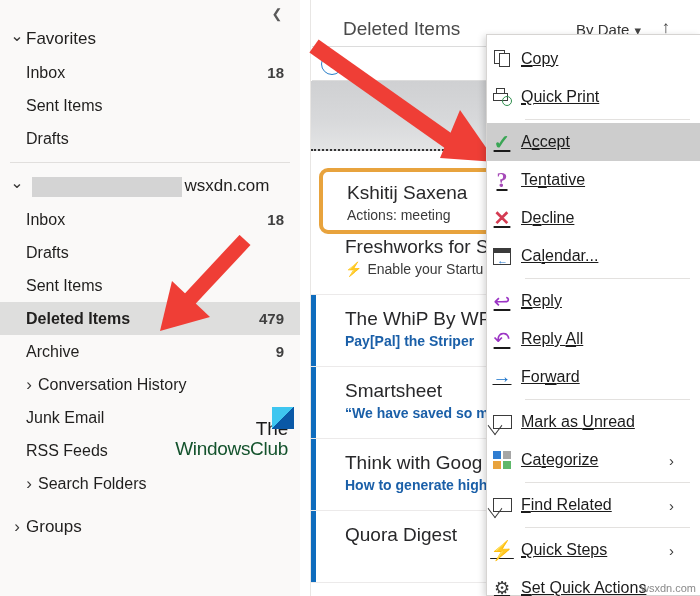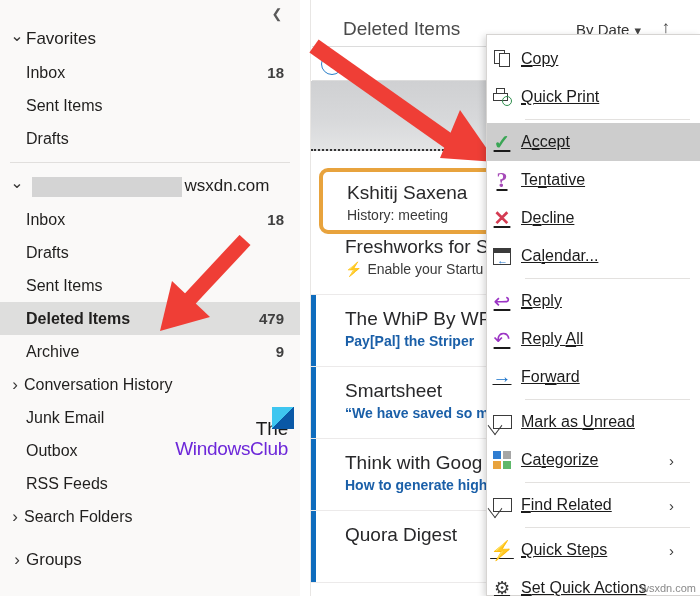--- a/index.html
+++ b/index.html
@@ -45,21 +45,21 @@
   .grp-chev.right::before { content: "\203A"; font-size: 17px; }
   .grp-label { font-size: 17px; color: #201f1e; white-space: nowrap; }
 
   .f-row {
     position: relative;
     display: flex; align-items: center;
     height: 33px; padding-left: 26px; padding-right: 16px;
     font-size: 16px; color: #201f1e;
     cursor: pointer;
   }
-  .f-row.indentless { padding-left: 6px; justify-content: center; }
+  .f-row.indentless { padding-left: 20px; justify-content: center; }
   .f-row.selected { background: #dededd; font-weight: bold; }
   .f-name { flex: 1 1 auto; white-space: nowrap; overflow: hidden; }
   .f-count {
     font-size: 15px; color: #404040; font-weight: bold;
     margin-left: auto; white-space: nowrap;
   }
   .sb-divider {
     height: 1px; background: #e1dfdd;
     margin: 7px 10px 6px 10px;
   }
@@ -83,21 +83,21 @@
   #watermark {
     position: absolute; left: 138px; top: 419px;
     width: 150px; text-align: right;
     pointer-events: none;
   }
   #watermark .wm-l1 {
     font-size: 19px; color: #1a1a1a; line-height: 20px;
     letter-spacing: -0.2px; text-align: right; padding-left: 6px;
   }
   #watermark .wm-l2 {
-    font-size: 19px; color: #6d28d9; line-height: 20px;
+    font-size: 19px; color: #14532d; line-height: 20px;
     letter-spacing: -0.3px; white-space: nowrap;
   }
   #wm-logo {
     position: absolute; right: -6px; top: -12px;
     width: 22px; height: 22px;
     background: linear-gradient(135deg,#3ec6f0 0 50%, #0a58a6 50% 100%);
   }
   #wm-tag {
     position: absolute; right: -26px; top: 7px;
     font-size: 13px; color: #2a6099;
@@ -333,24 +333,20 @@
     <div class="f-row indentless">
       <span class="grp-chev right"></span>
       <span class="f-name">Conversation History</span>
       <span class="f-count"></span>
     </div>
     <div class="f-row">
       <span class="f-name">Junk Email</span>
       <span class="f-count"></span>
     </div>
     <div class="f-row">
-      <span class="f-name">Outbox</span>
-      <span class="f-count"></span>
-    </div>
-    <div class="f-row">
       <span class="f-name">RSS Feeds</span>
       <span class="f-count"></span>
     </div>
     <div class="f-row indentless">
       <span class="grp-chev right"></span>
       <span class="f-name">Search Folders</span>
       <span class="f-count"></span>
     </div>
 
     <div style="height:10px;"></div>
@@ -411,21 +407,21 @@
       <div class="mail-subject">How to generate high</div>
     </div>
 
     <div class="mail-row unread">
       <div class="mail-sender">Quora Digest</div>
       <div class="mail-subject"></div>
     </div>
 
     <div id="hl-row">
       <div class="mail-sender">Kshitij Saxena</div>
-      <div class="mail-subject">History: meeting</div>
+      <div class="mail-subject">Actions: meeting</div>
     </div>
 
   </div>
 
   <div id="ctx-menu">
 
     <div class="ctx-item">
       <span class="ctx-ico">
         <span class="ic-copy">
             <i class="b"></i>

